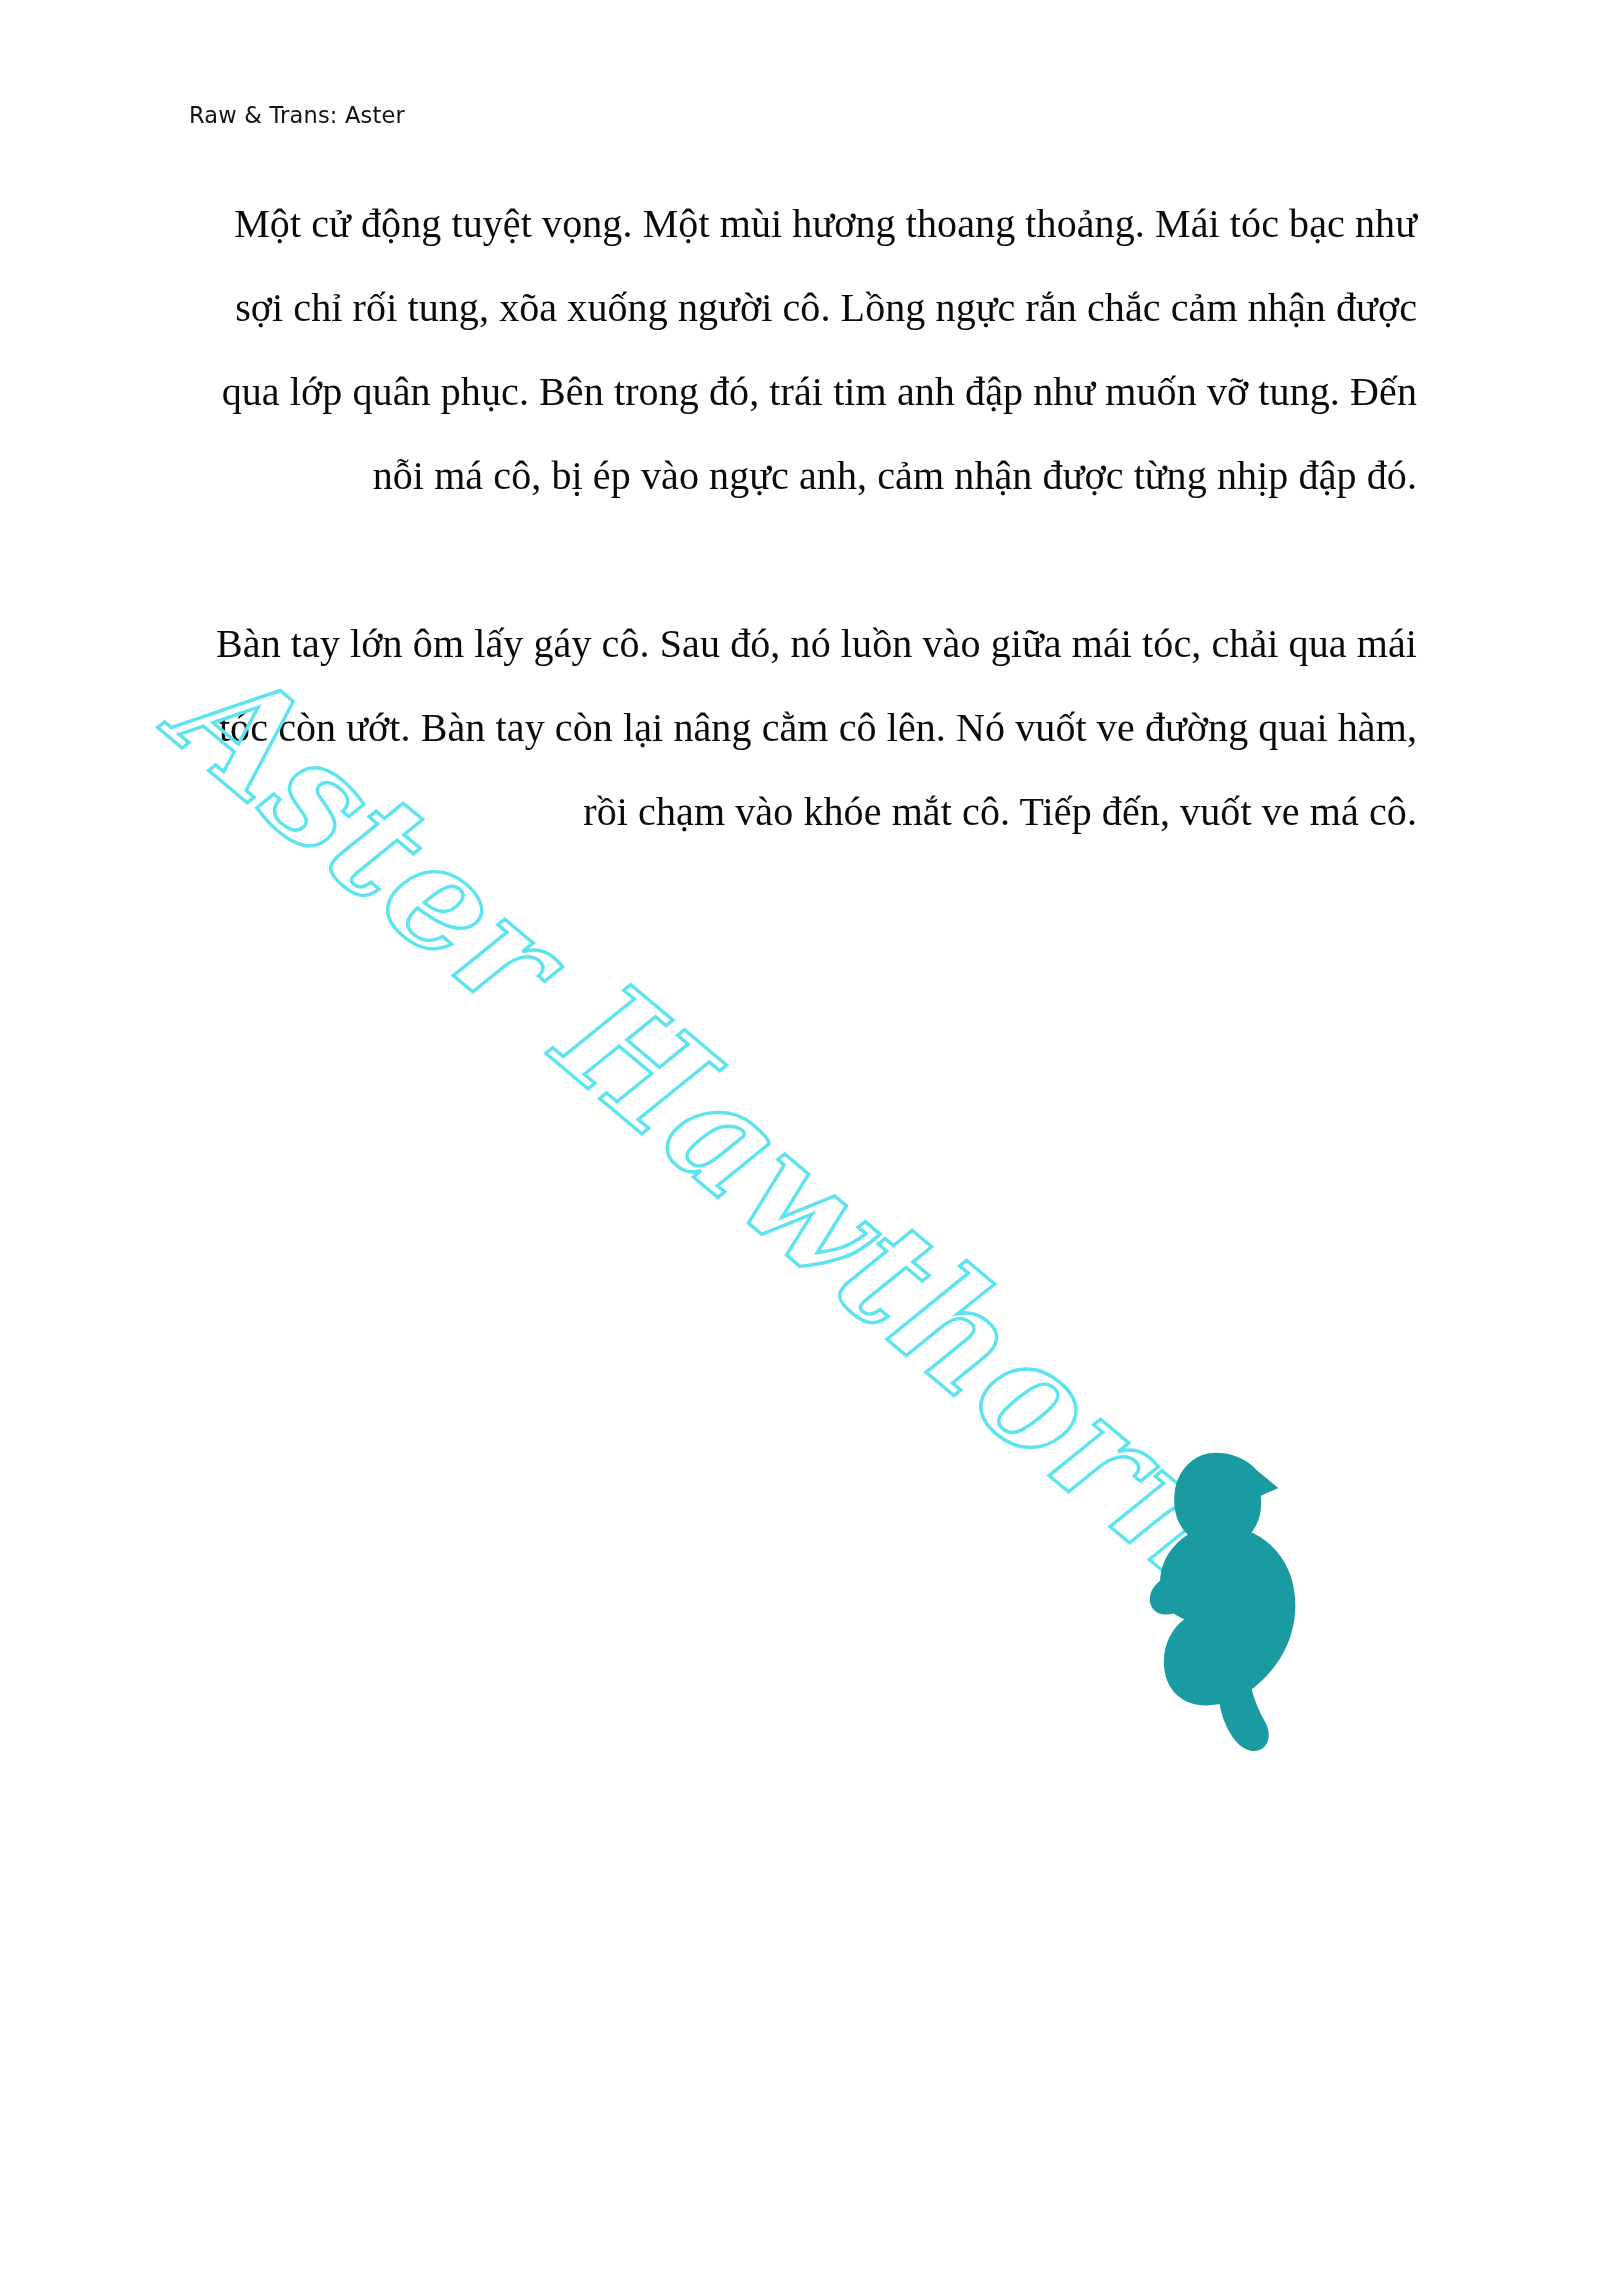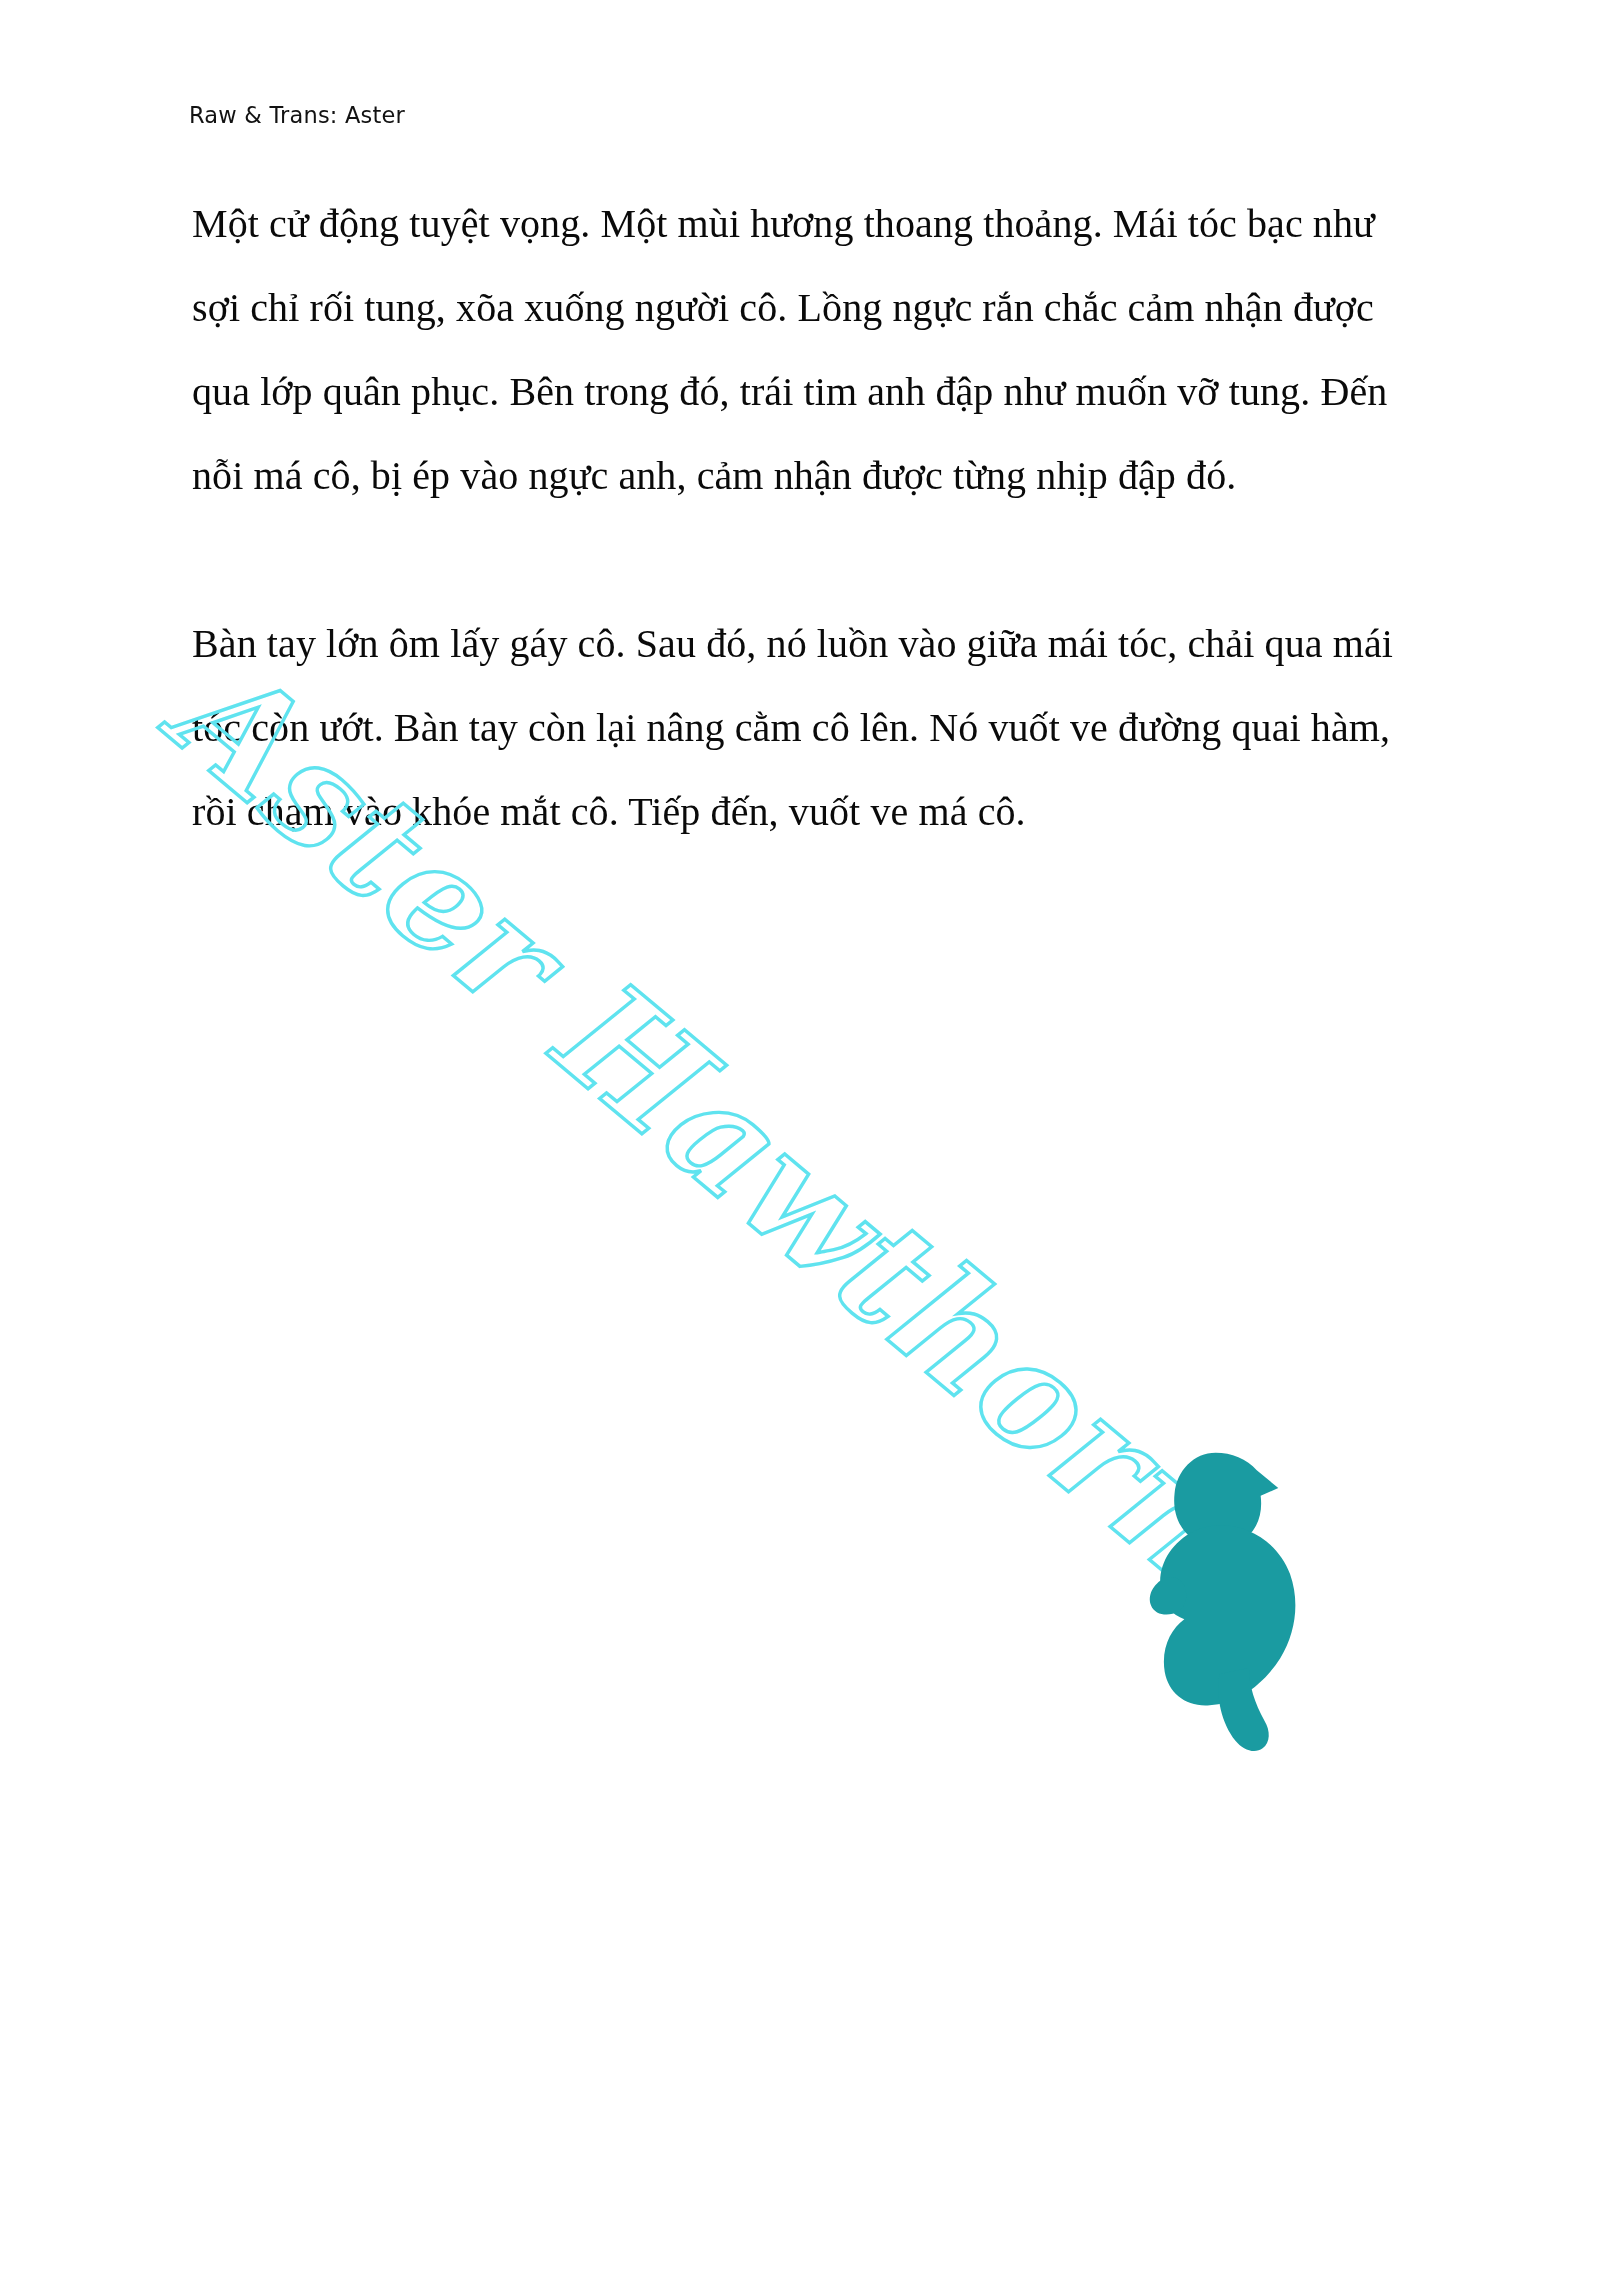--- a/index.html
+++ b/index.html
@@ -38,21 +38,21 @@
     top: 182px;
     left: 192px;
     width: 1225px;
   }
   .para {
     font-family: "Liberation Serif", serif;
     font-size: 40px;
     line-height: 84px;
     color: #0a0a0a;
     margin: 0;
-    text-align: left;
+    text-align: right;
     letter-spacing: 0.1px;
   }
   .para + .para {
     margin-top: 84px;
   }
 
   
   .watermark-signature {
     position: absolute;
     left: 147px;

